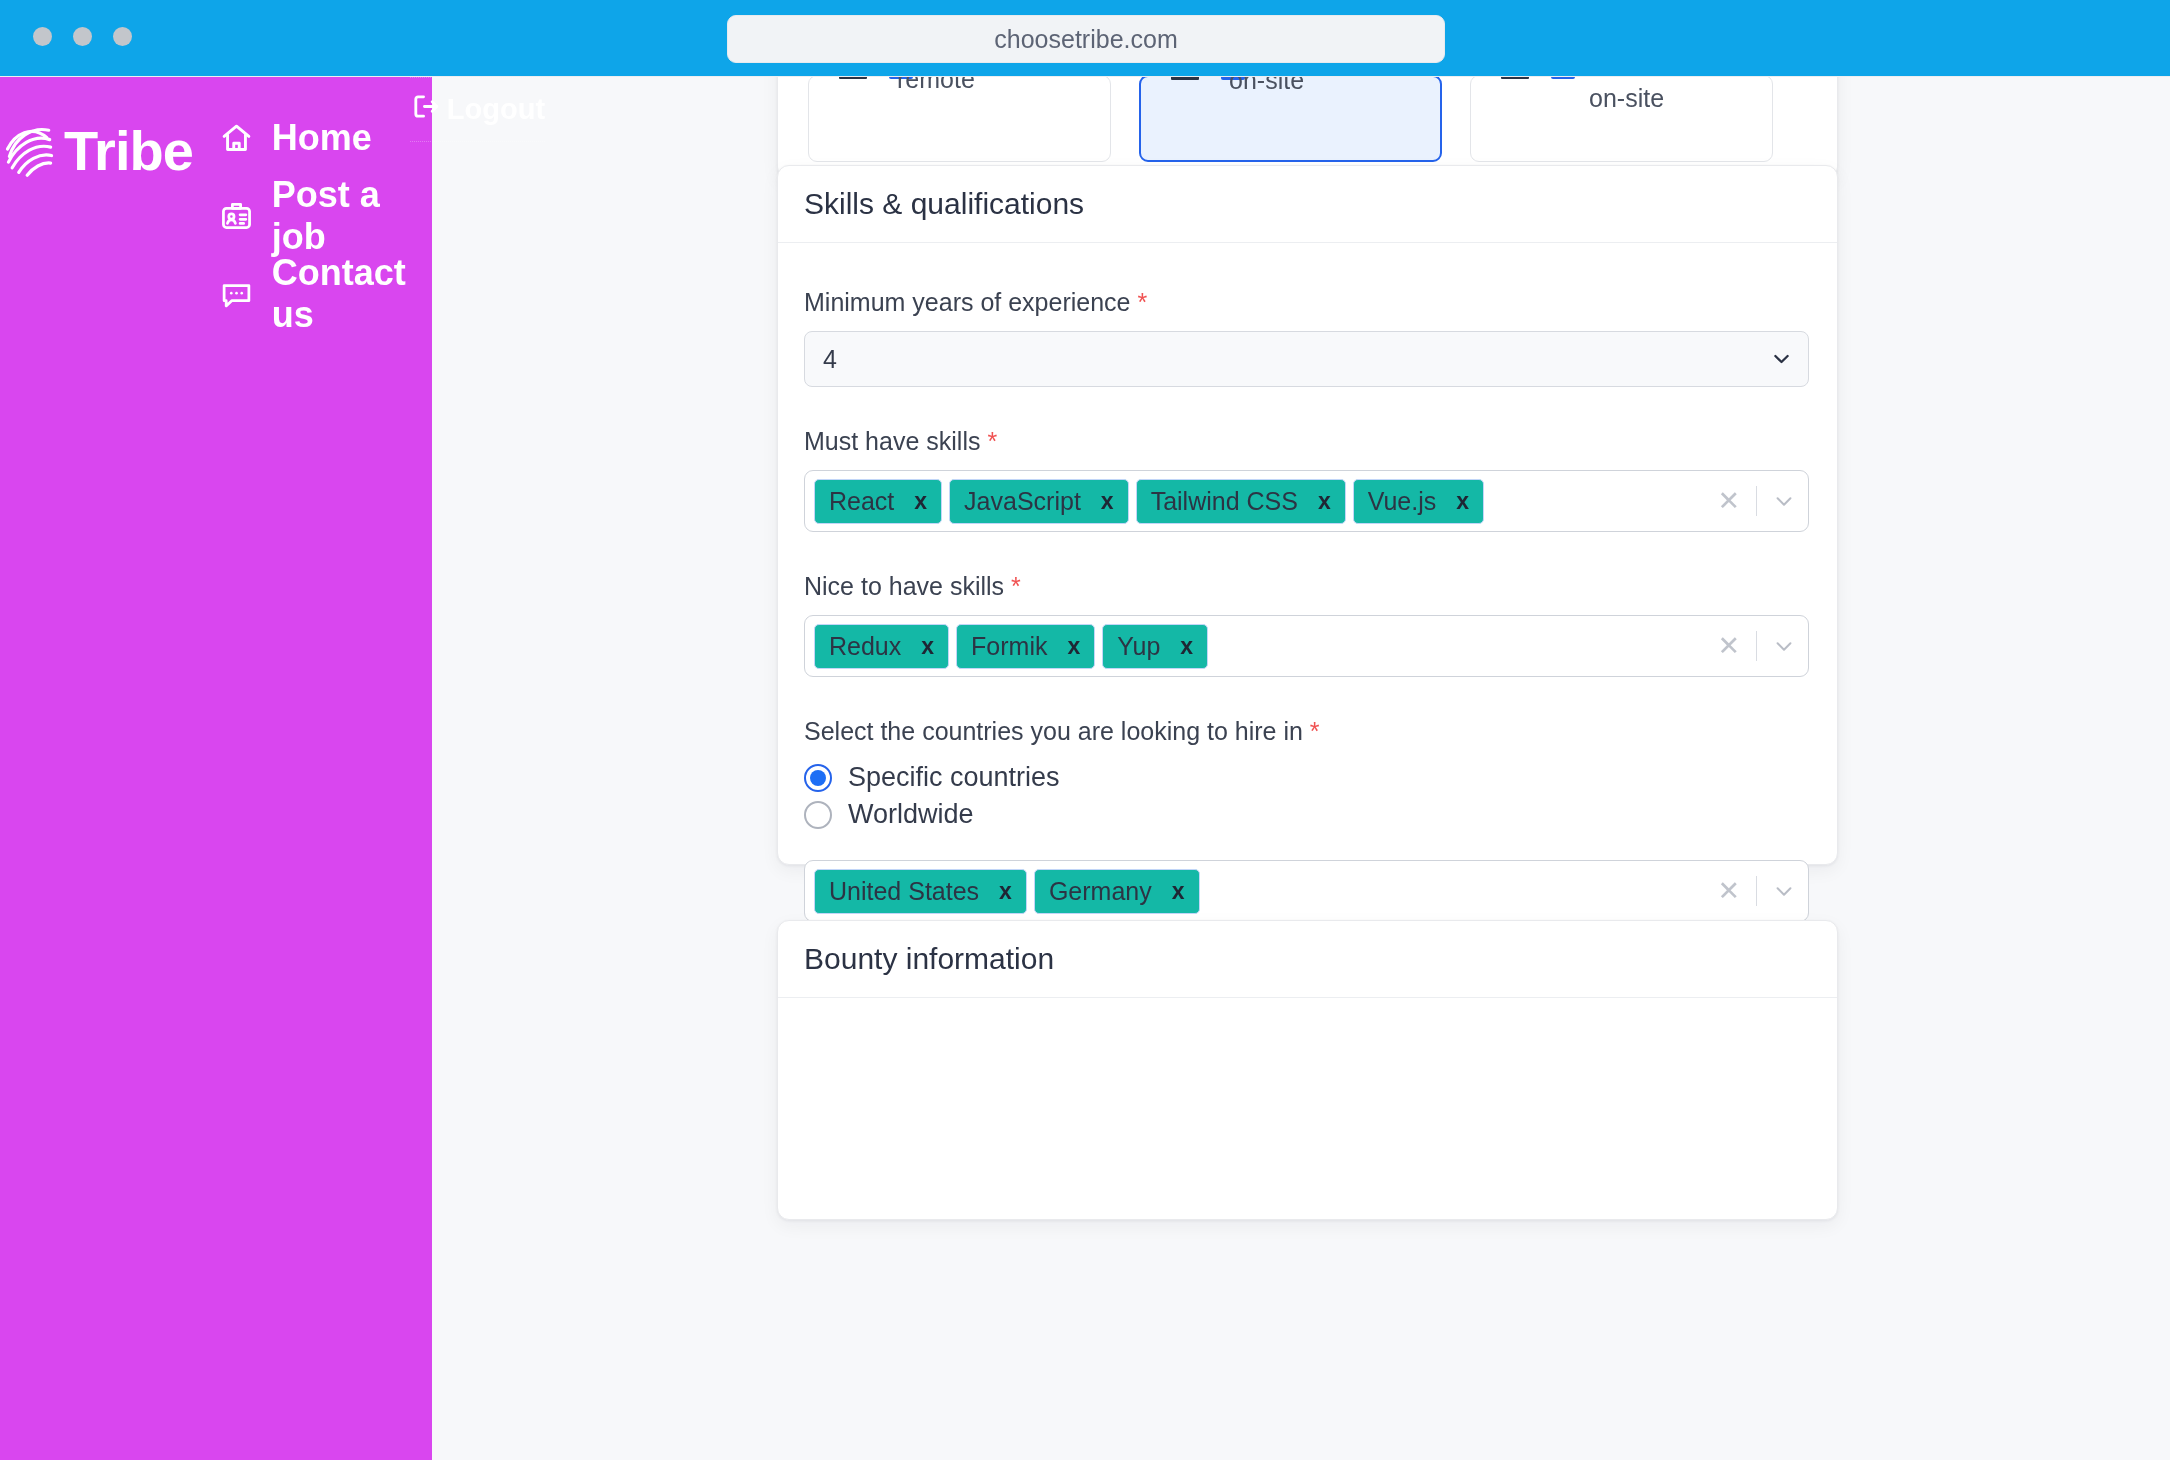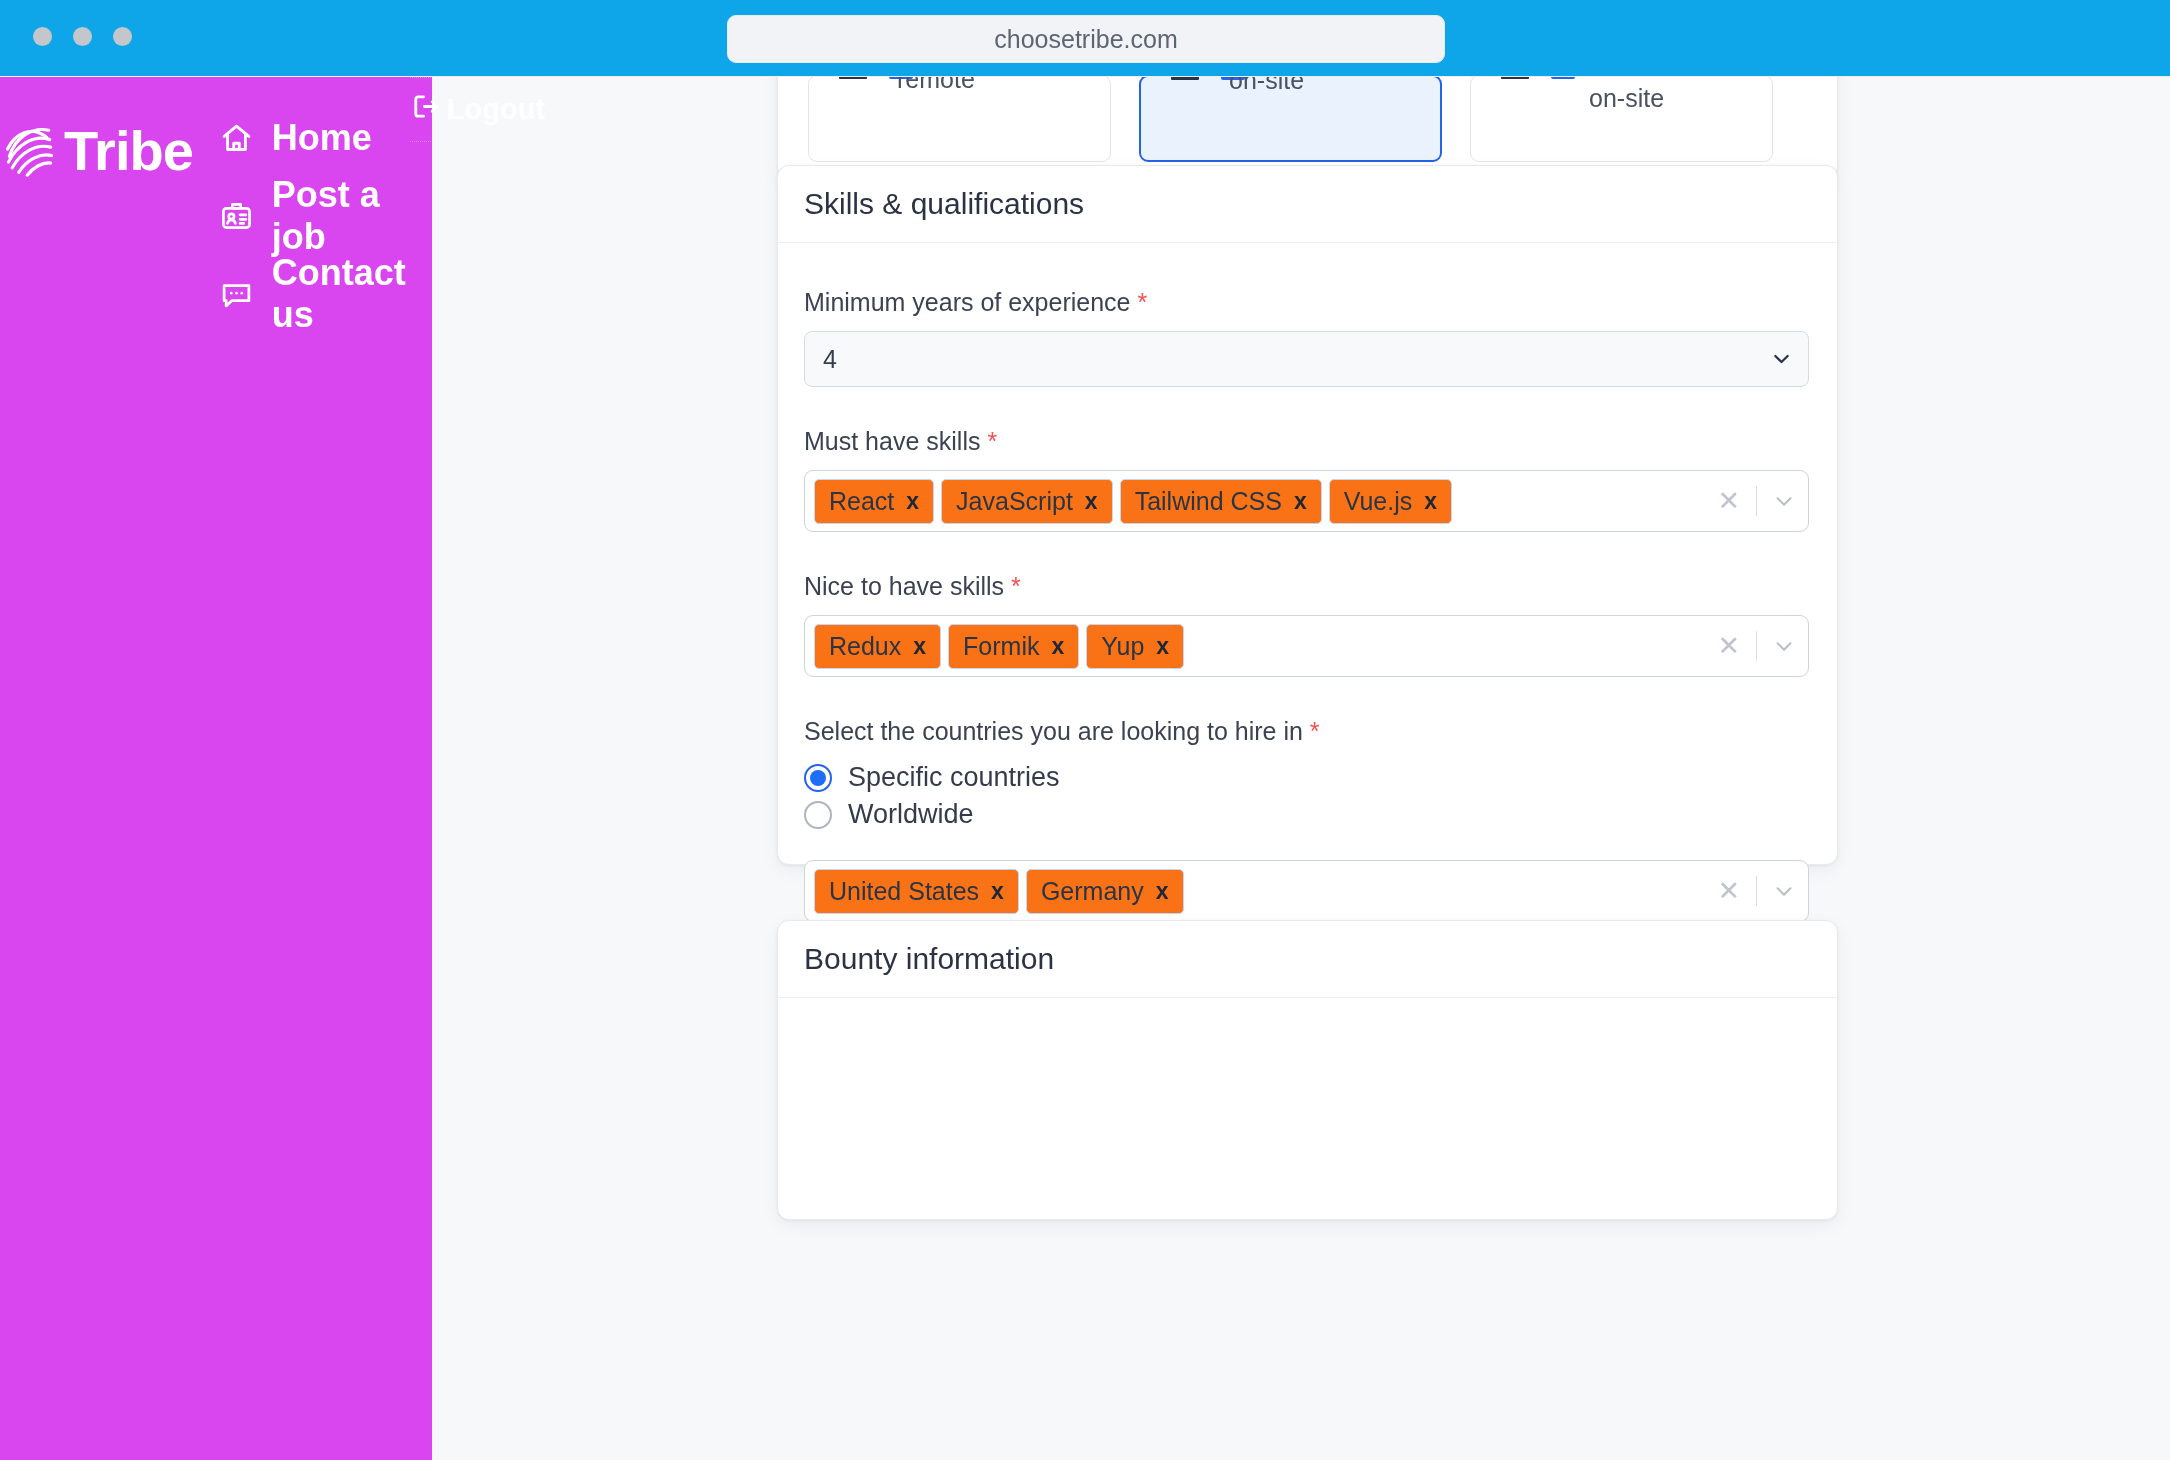--- a/index.html
+++ b/index.html
@@ -139,22 +139,22 @@
   }
 
   .multiselect {
     position: relative; width: 1005px; min-height: 62px;
     background: #ffffff; border: 1px solid #cfd3da;
     border-radius: 9px;
     display: flex; align-items: center; flex-wrap: wrap;
     gap: 7px; padding: 7px 120px 7px 9px;
   }
   .chip {
-    display: inline-flex; align-items: center; gap: 12px;
-    background: #f97316; border: 1px solid #c2d6f8;
+    display: inline-flex; align-items: center; gap: 20px;
+    background: #14b8a6; border: 1px solid #c2d6f8;
     border-radius: 5px;
     height: 45px; padding: 0 14px;
     font-size: 25px; color: #2c3444;
     cursor: default;
   }
   .chip-x { font-size: 23px; color: #1f2634; font-weight: 700; cursor: pointer; line-height: 1; }
   .ms-actions {
     position: absolute; right: 13px; top: 50%; transform: translateY(-50%);
     display: flex; align-items: center; gap: 16px;
   }

